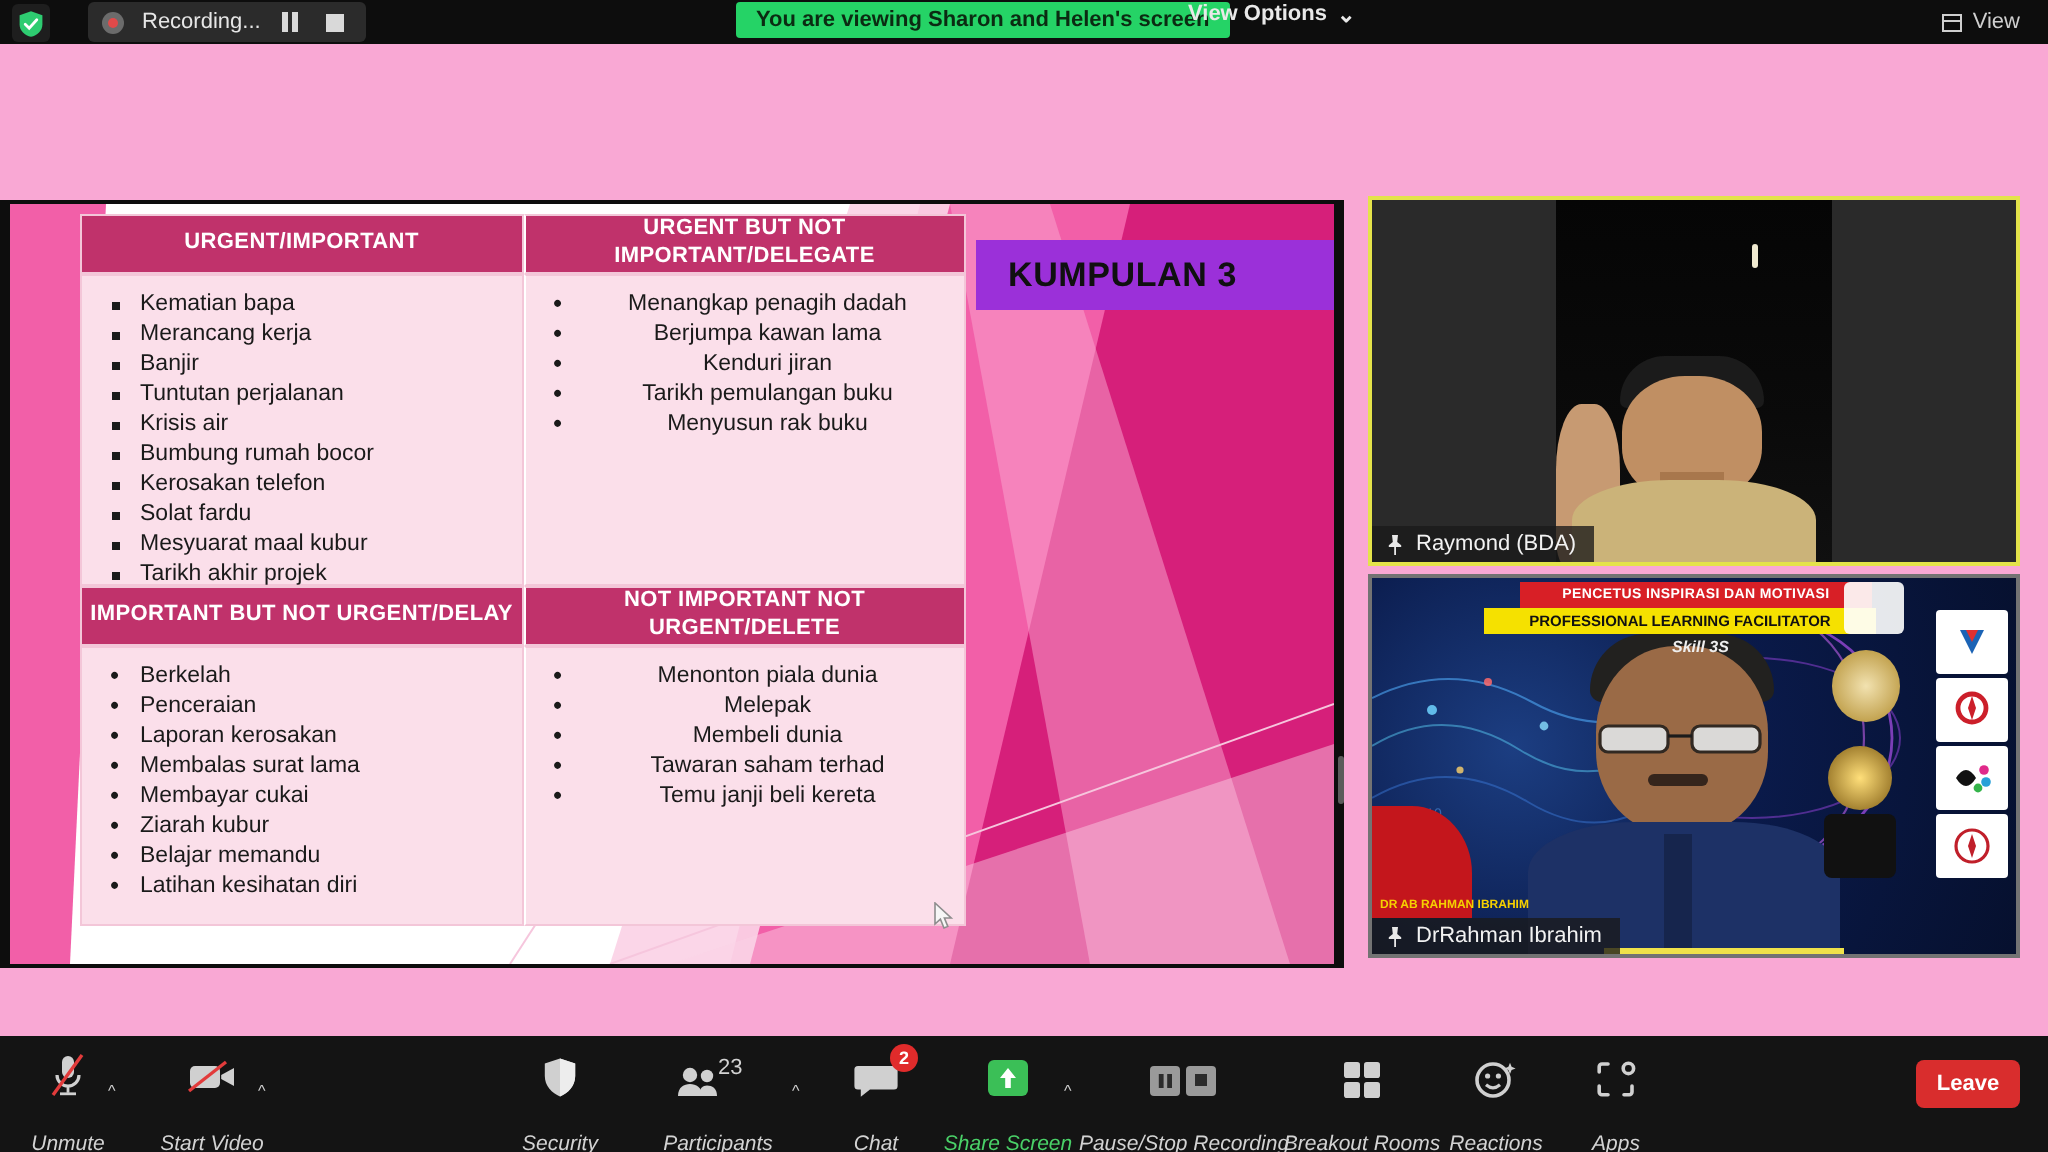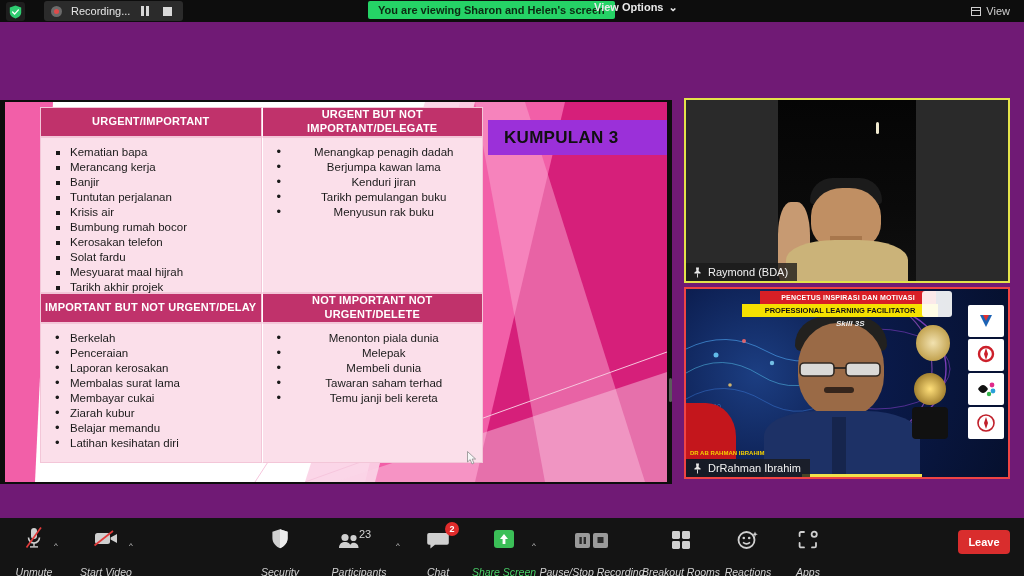--- a/index.html
+++ b/index.html
@@ -2,21 +2,21 @@
 <html><head>
 <meta charset="utf-8">
 <style>
   * { box-sizing: border-box; margin: 0; padding: 0; }
   html, body {
     width: 1024px; height: 576px;
     background: #0e0e0e;
     font-family: "Liberation Sans", sans-serif;
     overflow: hidden;
   }
-  .app { position: relative; width: 1024px; height: 576px; background: #701a75; }
+  .app { position: relative; width: 1024px; height: 576px; background: #f9a8d4; }
 
   
   .topbar { position: absolute; left: 0; top: 0; width: 1024px; height: 22px; background: #0d0d0d; }
   .rec-pill {
     position: absolute; left: 44px; top: 1px; height: 20px;
     display: flex; align-items: center; gap: 9px;
     background: #2b2b2b; border-radius: 3px; padding: 0 9px 0 7px;
   }
   .rec-dot {
     width: 11px; height: 11px; border-radius: 50%;
@@ -90,21 +90,21 @@
     background:#9b30d9; color:#101010; font-weight:bold; font-size:17px;
     display:flex; align-items:center; padding-left:16px; letter-spacing:.3px;
   }
   .cursor { position:absolute; left:462px; top:349px; width:10px; height:14px; }
 
   .sb-handle { position:absolute; left:669px; top:278px; width:3px; height:24px; background:#5b5b5b; border-radius:2px; }
 
   
   .vid { position:absolute; background:#1d1d1d; overflow:hidden; }
   .vid.v1 { left:684px; top:98px; width:326px; height:185px; border:2px solid #e4e34a; }
-  .vid.v2 { left:684px; top:287px; width:326px; height:192px; border:2px solid #ef4444; }
+  .vid.v2 { left:684px; top:287px; width:326px; height:192px; border:2px solid #737373; }
   .namebar {
     position:absolute; left:0; bottom:0; height:18px;
     background:rgba(26,26,26,.78); color:#f2f2f2; font-size:11px;
     display:flex; align-items:center; gap:6px; padding:0 9px 0 7px;
   }
   .pin { width:9px; height:11px; }
 
   .v1-inner { position:absolute; left:0; top:0; width:100%; height:100%; background:#2a2a2a; }
   .v1-feed { position:absolute; left:92px; top:0; width:138px; height:100%;
              background:linear-gradient(#050505,#0a0a0a 60%,#101010); }
@@ -238,21 +238,21 @@
           <div class="mcell body-cell sq" style="height:156px">
             <ul>
               <li>Kematian bapa</li>
               <li>Merancang kerja</li>
               <li>Banjir</li>
               <li>Tuntutan perjalanan</li>
               <li>Krisis air</li>
               <li>Bumbung rumah bocor</li>
               <li>Kerosakan telefon</li>
               <li>Solat fardu</li>
-              <li>Mesyuarat maal hijrah</li>
+              <li>Mesyuarat maal kubur</li>
               <li>Tarikh akhir projek</li>
             </ul>
           </div>
           <div class="mcell right body-cell dot" style="height:156px">
             <ul>
               <li>Menangkap penagih dadah</li>
               <li>Berjumpa kawan lama</li>
               <li>Kenduri jiran</li>
               <li>Tarikh pemulangan buku</li>
               <li>Menyusun rak buku</li>

